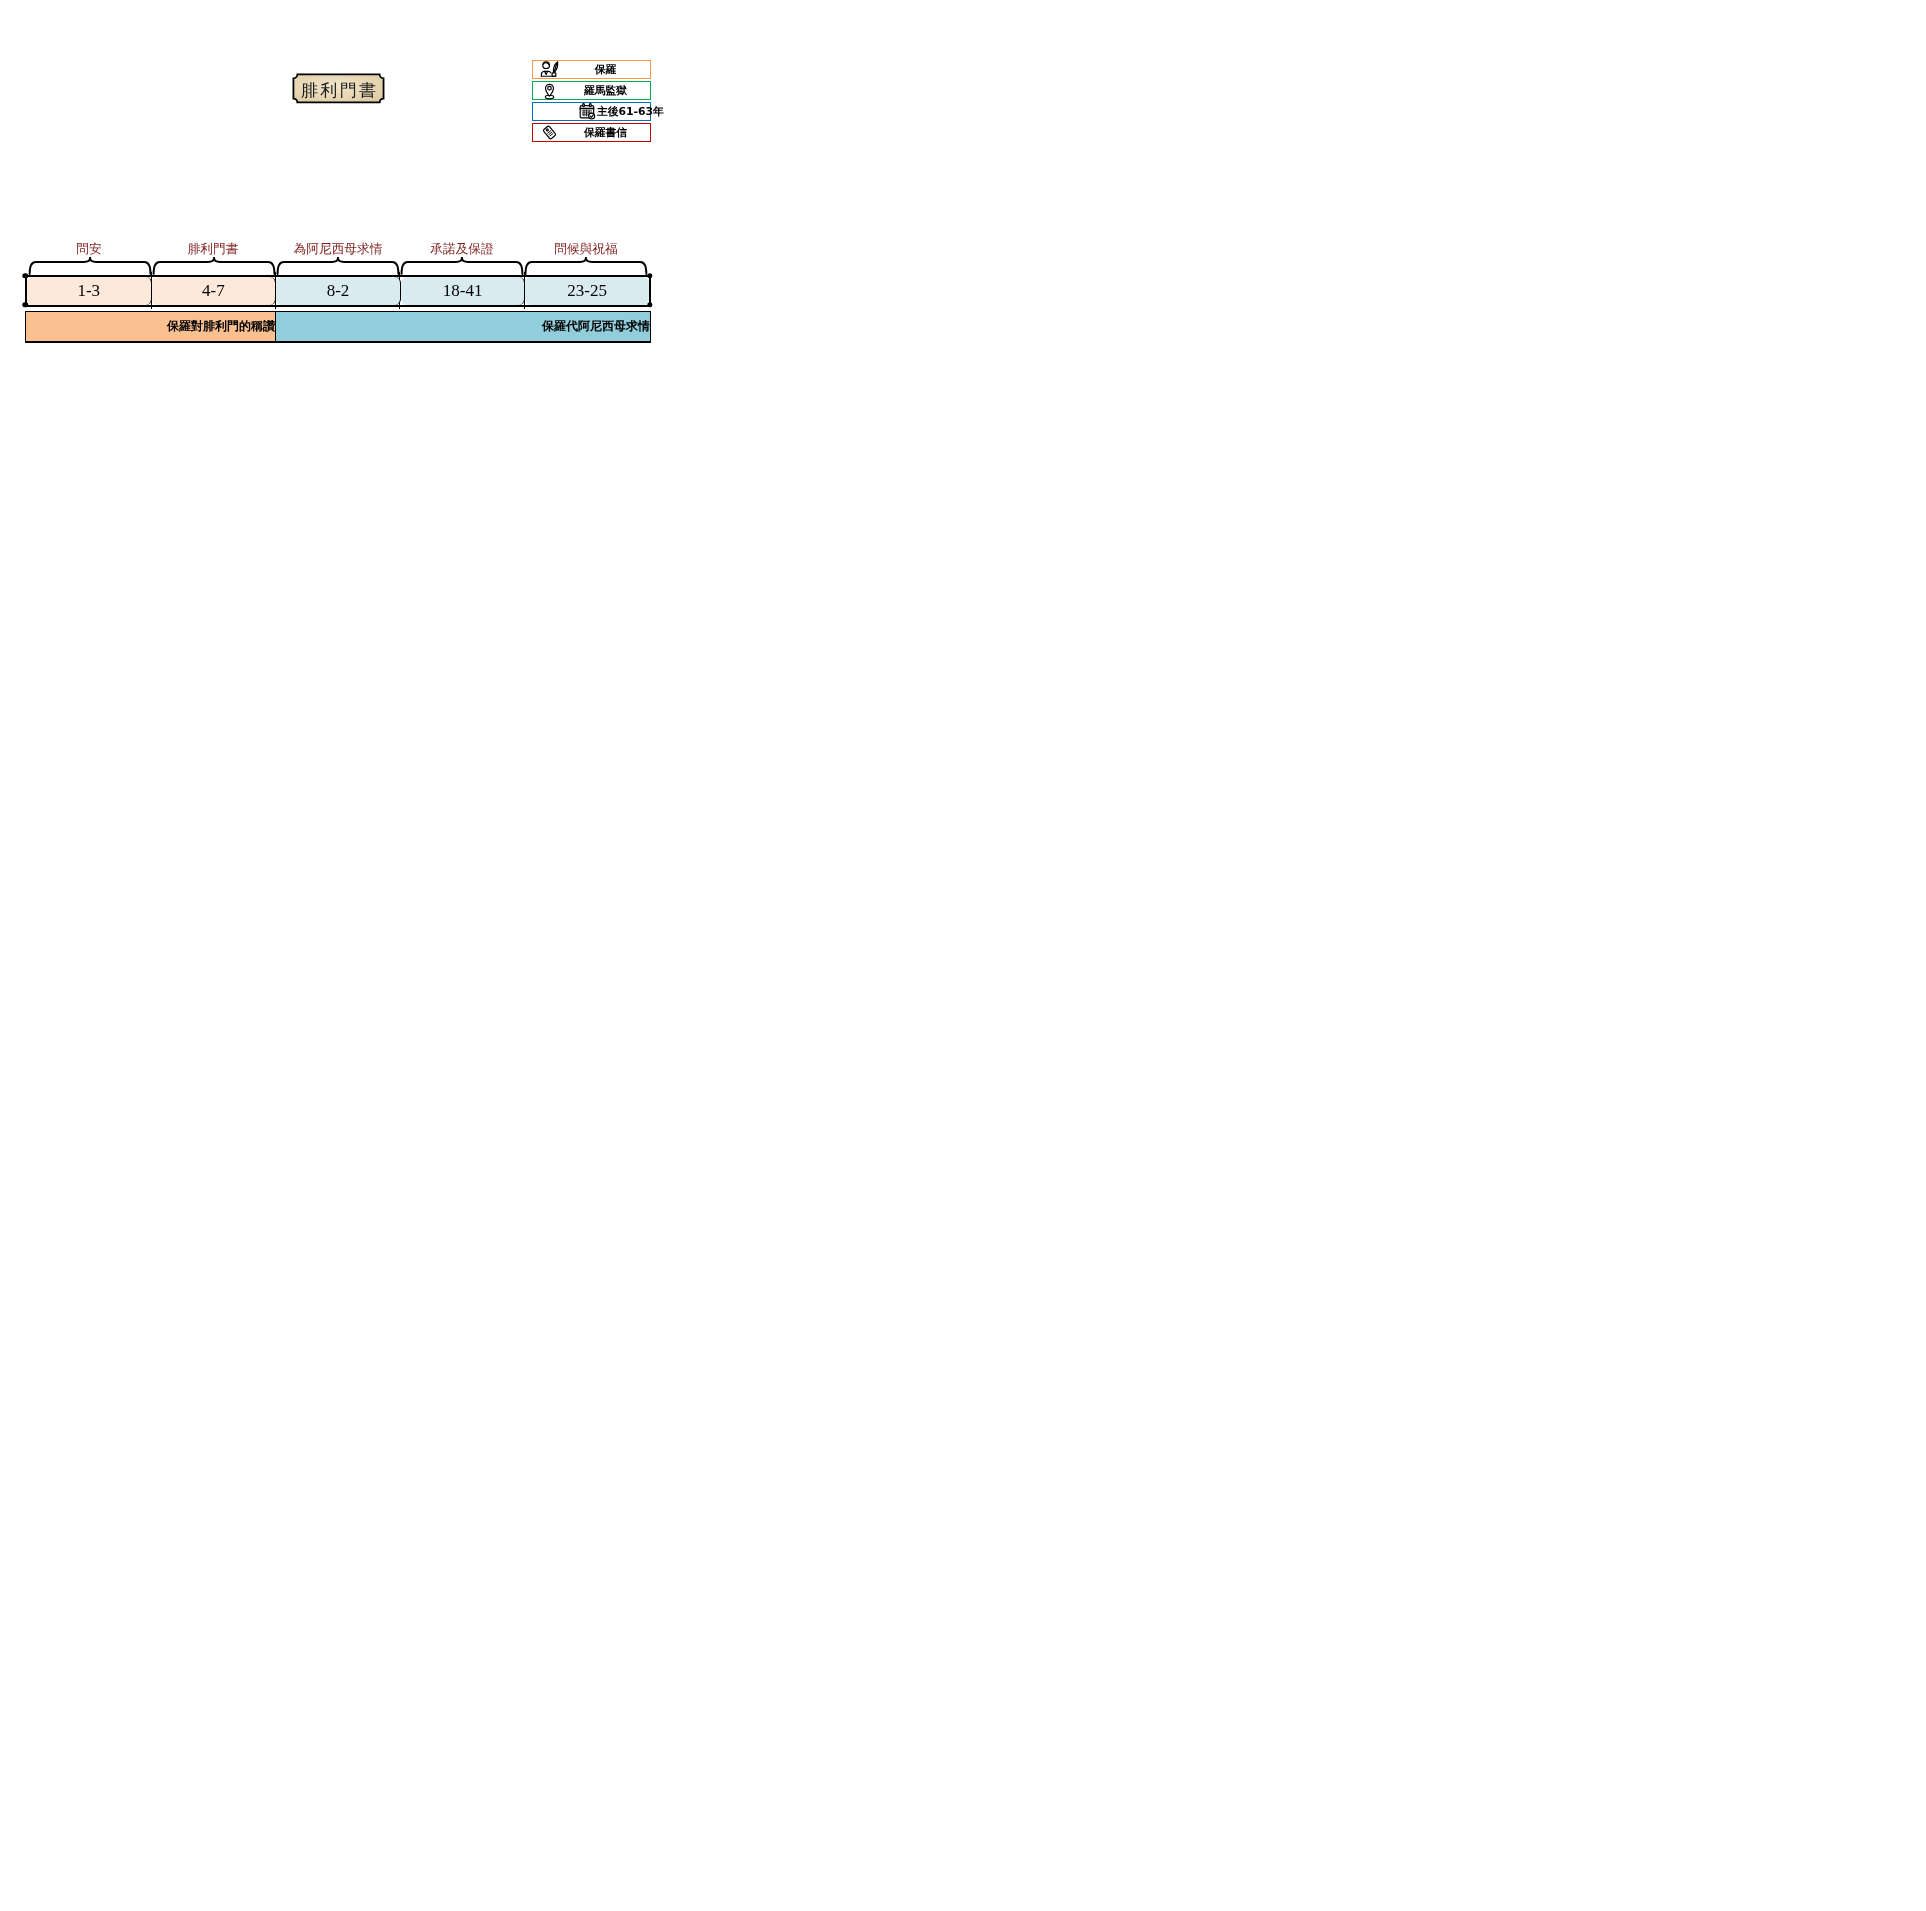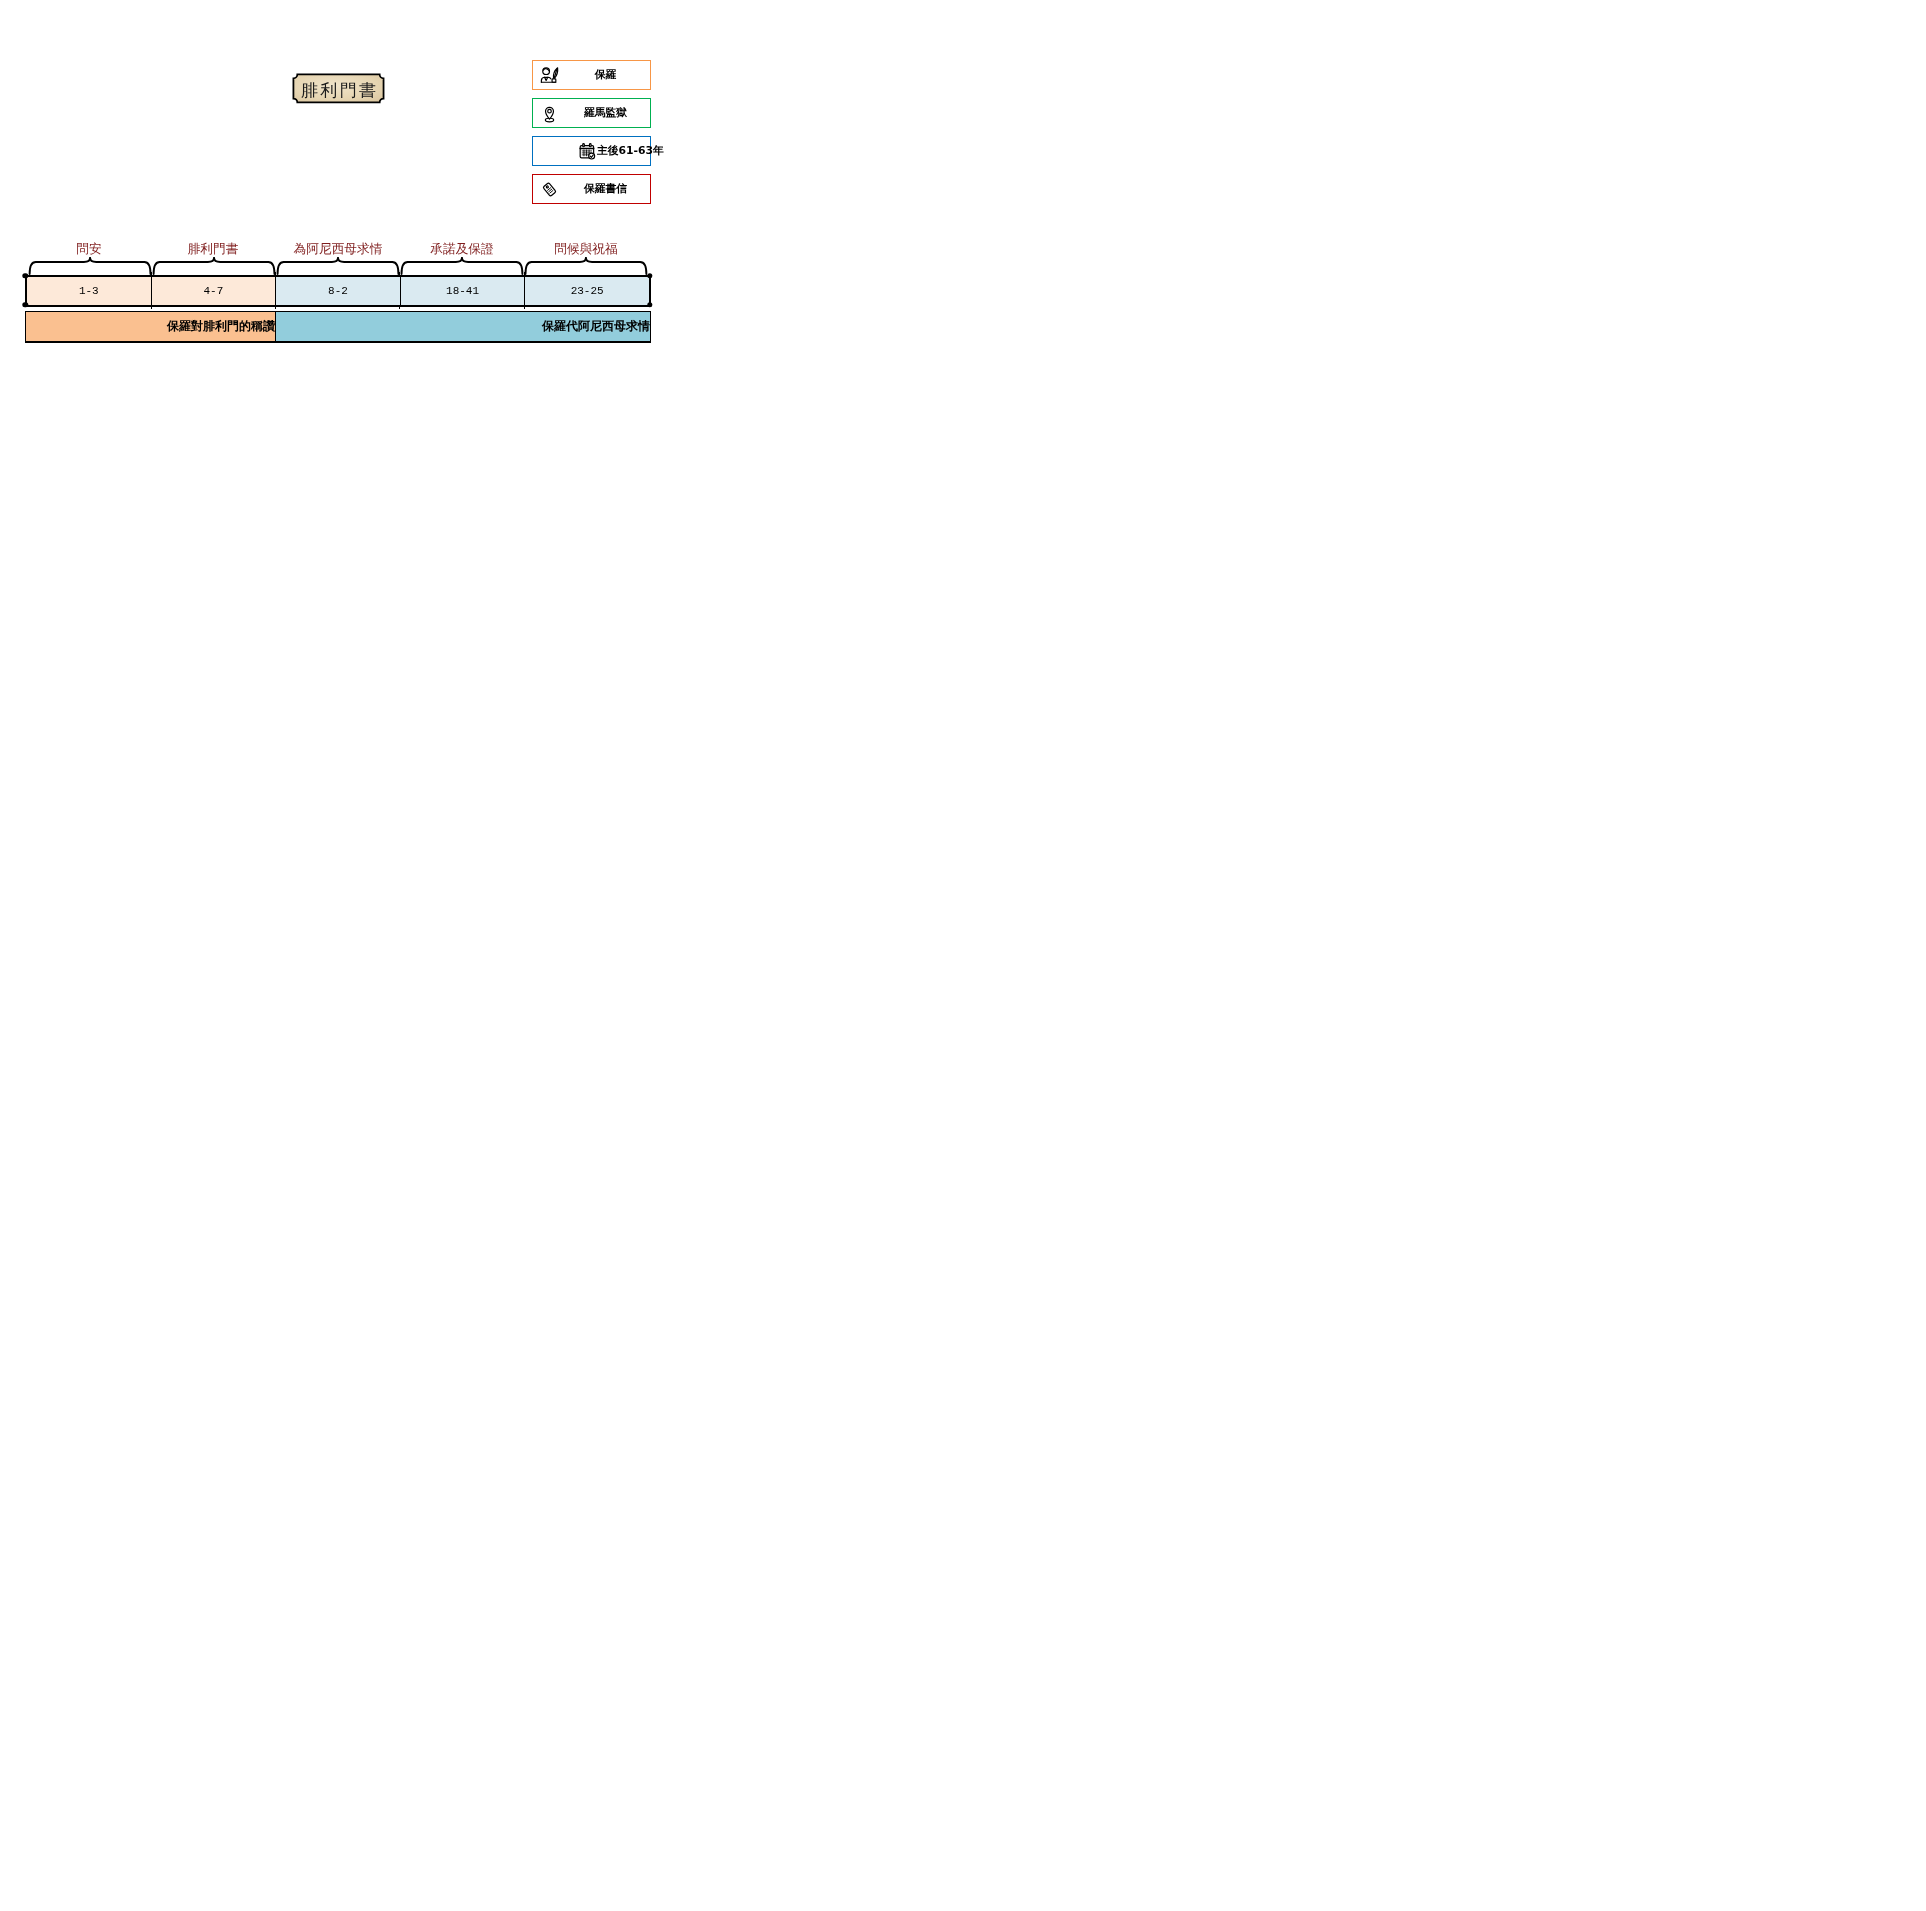--- a/index.html
+++ b/index.html
@@ -11,21 +11,21 @@
   .plaque svg{position:absolute;inset:0;}
   .stopA{stop-color:var(--plaque-light);}
   .stopB{stop-color:var(--plaque-mid);}
   .stopC{stop-color:var(--plaque-dark);}
   .plaque-text{position:absolute;inset:0;display:flex;align-items:center;justify-content:center;
     font-family:"DejaVu Serif","Liberation Serif",serif;font-size:17px;letter-spacing:2.3px;
     color:#1a1a1a;text-indent:2.3px;}
 
   
   .legend{position:absolute;left:532px;top:60px;width:119px;}
-  .legend-box{box-sizing:border-box;height:30px;margin-bottom:8px;background:#fff;
+  .legend-box{box-sizing:border-box;height:19px;margin-bottom:2px;background:#fff;
     display:flex;align-items:center;border:1.9px solid #000;}
   .legend-box.author{border-color:var(--accent-orange);}
   .legend-box.location{border-color:var(--accent-green);}
   .legend-box.date{border-color:var(--accent-blue);padding-left:45px;}
   .legend-box.category{border-color:var(--accent-red);}
   .legend-icon{width:32px;display:flex;align-items:center;justify-content:center;}
   .legend-icon svg{width:19px;height:19px;}
   .legend-label{flex:1;text-align:center;font-weight:bold;font-size:10.8px;color:#000;padding-right:3.9px;white-space:nowrap;}
 
   
@@ -34,21 +34,21 @@
 
   
   .braces{position:absolute;left:0;top:257px;width:676px;height:17.7px;}
   .braces path{fill:none;stroke:#000;stroke-width:5;stroke-linecap:round;stroke-linejoin:round;}
 
   
   .tick{position:absolute;top:272px;width:1.2px;height:37px;background:#000;}
   .bar{position:absolute;left:25px;top:275px;width:626px;height:32px;box-sizing:border-box;
     border:2.3px solid #000;border-top-width:2.7px;border-bottom-width:2.7px;display:flex;}
   .cell{flex:1;display:flex;align-items:center;justify-content:center;box-sizing:border-box;
-    font-family:Liberation Mono, monospace;font-size:11px;color:#000;}
+    font-family:Liberation Serif, serif;font-size:17px;color:#000;border-radius:6px;}
   .cell.peach{background:var(--cell-peach);}
   .cell.blue{background:var(--cell-blue);}
   .cell.divided{border-right:1.2px solid #000;}
   .endcap{position:absolute;width:5.4px;height:5.4px;background:#000;border-radius:50%;transform:translate(-50%,-50%);}
 
   
   .group{position:absolute;top:311px;height:32px;box-sizing:border-box;border:1.9px solid #000;
     border-bottom-width:2.7px;display:flex;align-items:center;justify-content:flex-end;
     font-weight:bold;font-size:12px;color:#000;white-space:nowrap;}
   .group.praise{left:25px;width:251px;background:var(--group-orange);}

